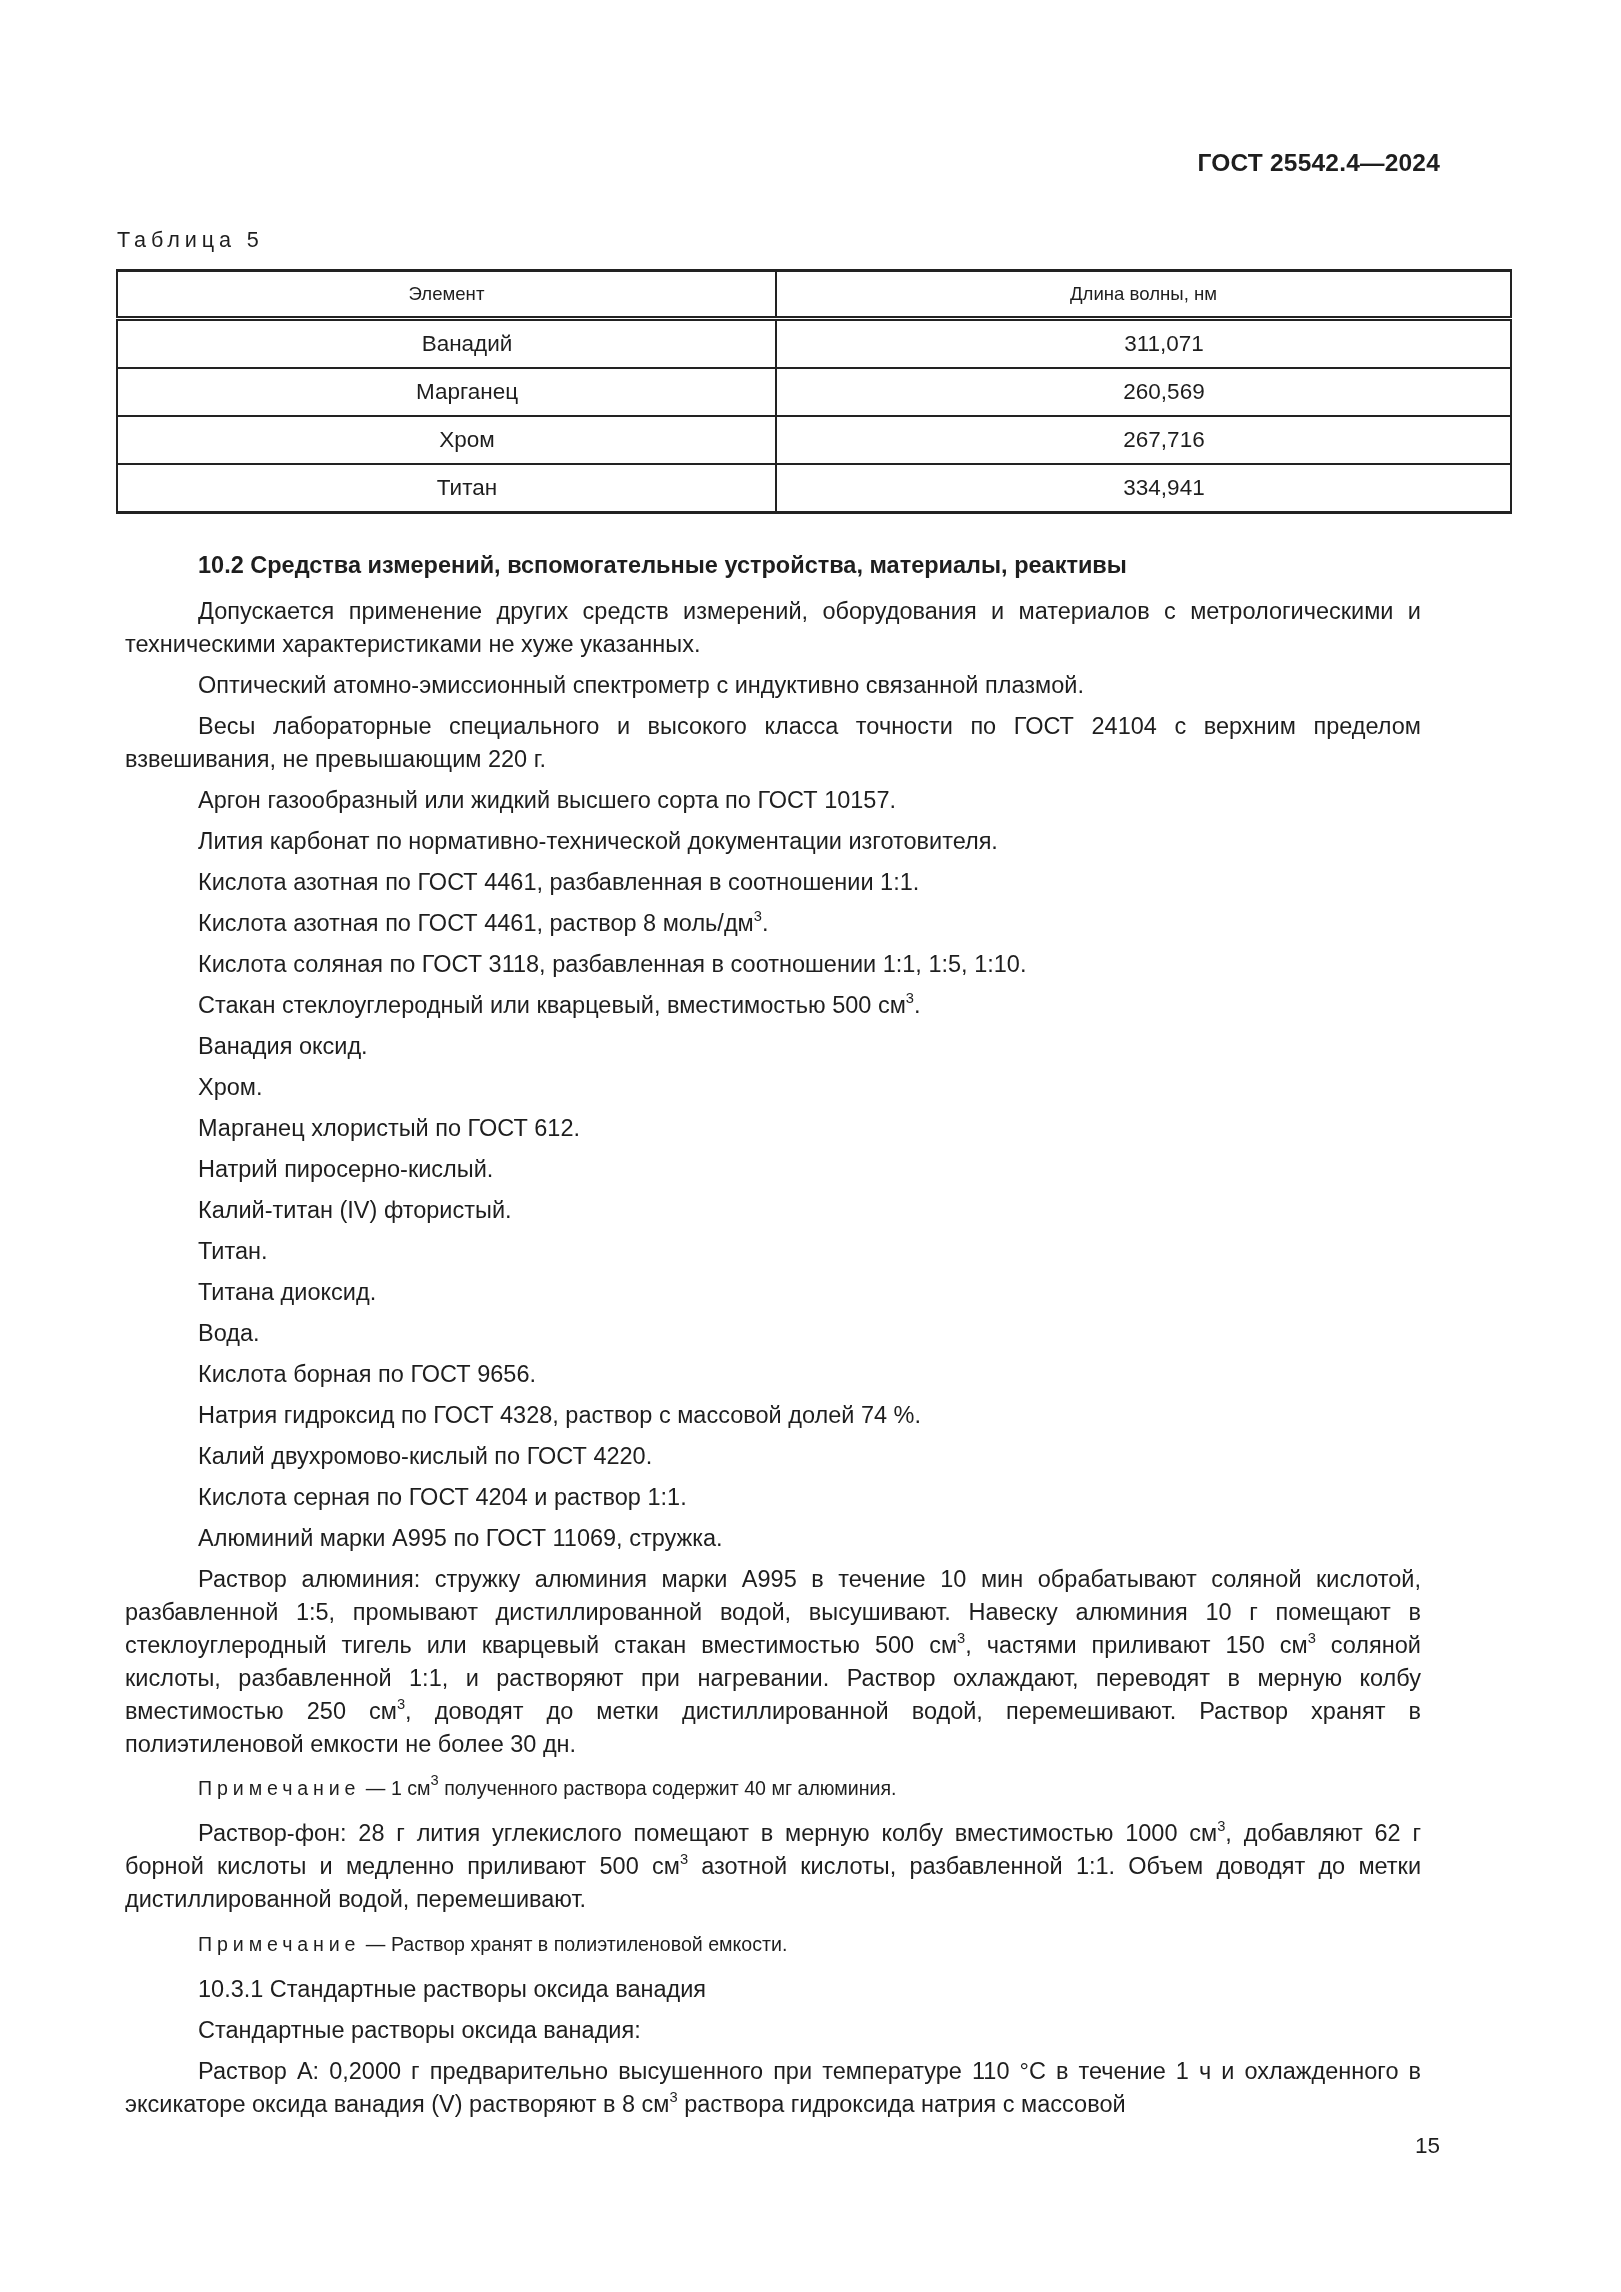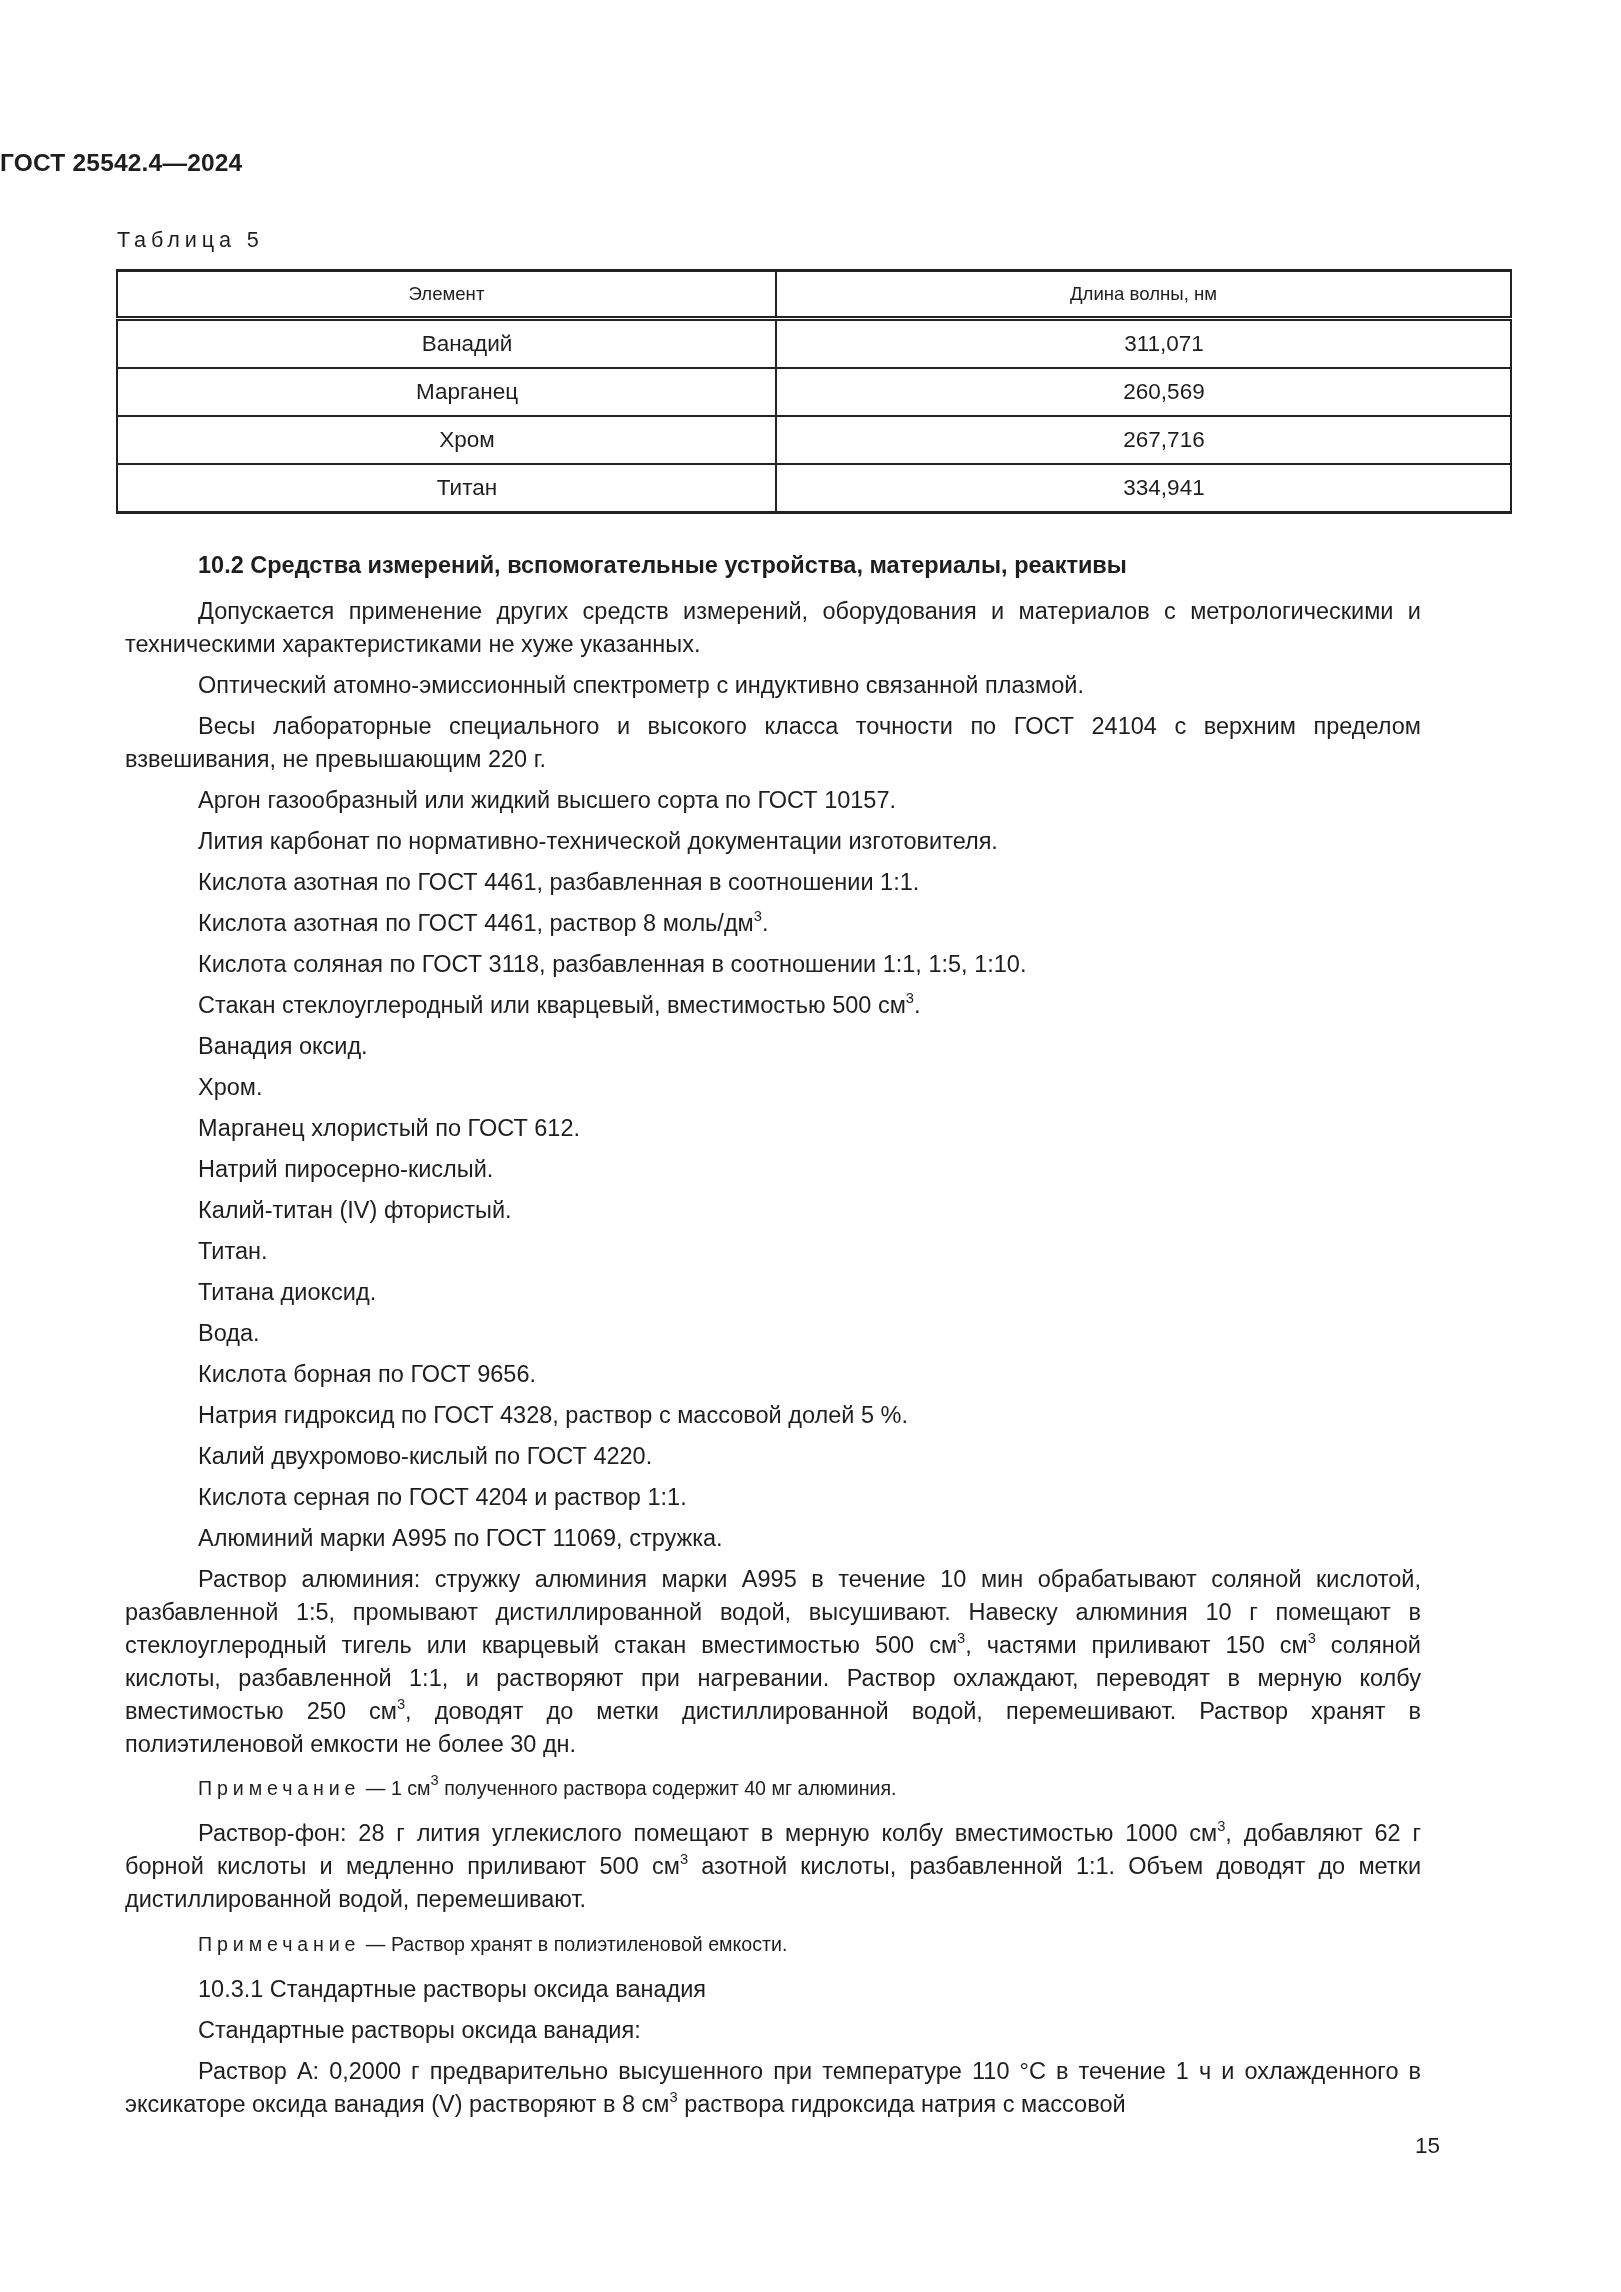--- a/index.html
+++ b/index.html
@@ -3,21 +3,21 @@
 <meta charset="utf-8">
 <style>
   html, body { margin: 0; padding: 0; background: #ffffff; }
   body {
     width: 1621px; height: 2293px; position: relative; overflow: hidden;
     font-family: "Liberation Sans", "DejaVu Sans", sans-serif;
     color: #1e1e1e;
   }
   .header-code {
     position: absolute; left: 0; width: 1440px; top: 149px;
-    text-align: left; font-weight: bold; font-size: 24.5px; letter-spacing: 0.2px;
+    text-align: right; font-weight: bold; font-size: 24.5px; letter-spacing: 0.2px;
   }
   .table-caption {
     position: absolute; left: 117px; top: 227px;
     font-size: 21.6px; letter-spacing: 4.9px;
   }
   table.t5 {
     position: absolute; left: 116px; top: 269px; width: 1396px;
     border-collapse: collapse; font-size: 22.5px;
   }
   table.t5 td, table.t5 th {
@@ -90,21 +90,21 @@
   <p class="indent"><span>Стакан стеклоуглеродный или кварцевый, вместимостью 500 см</span><sup>3</sup><span>.</span></p>
   <p class="indent">Ванадия оксид.</p>
   <p class="indent">Хром.</p>
   <p class="indent">Марганец хлористый по ГОСТ 612.</p>
   <p class="indent">Натрий пиросерно-кислый.</p>
   <p class="indent">Калий-титан (IV) фтористый.</p>
   <p class="indent">Титан.</p>
   <p class="indent">Титана диоксид.</p>
   <p class="indent">Вода.</p>
   <p class="indent">Кислота борная по ГОСТ 9656.</p>
-  <p class="indent">Натрия гидроксид по ГОСТ 4328, раствор с массовой долей 5 %.</p>
+  <p class="indent">Натрия гидроксид по ГОСТ 4328, раствор с массовой долей 74 %.</p>
   <p class="indent">Калий двухромово-кислый по ГОСТ 4220.</p>
   <p class="indent">Кислота серная по ГОСТ 4204 и раствор 1:1.</p>
   <p class="indent">Алюминий марки А995 по ГОСТ 11069, стружка.</p>
 
   <p class="indent"><span>Раствор алюминия: стружку алюминия марки А995 в течение 10 мин обрабатывают соляной кислотой, разбавленной 1:5, промывают дистиллированной водой, высушивают. Навеску алюминия 10 г помещают в стеклоуглеродный тигель или кварцевый стакан вместимостью 500 см</span><sup>3</sup><span>, частями приливают 150 см</span><sup>3</sup><span> соляной кислоты, разбавленной 1:1, и растворяют при нагревании. Раствор охлаждают, переводят в мерную колбу вместимостью 250 см</span><sup>3</sup><span>, доводят до метки дистиллированной водой, перемешивают. Раствор хранят в полиэтиленовой емкости не более 30 дн.</span></p>
 
   <p class="note"><span class="lbl">Примечание</span><span> — 1 см</span><sup>3</sup><span> полученного раствора содержит 40 мг алюминия.</span></p>
 
   <p class="indent"><span>Раствор-фон: 28 г лития углекислого помещают в мерную колбу вместимостью 1000 см</span><sup>3</sup><span>, добавляют 62 г борной кислоты и медленно приливают 500 см</span><sup>3</sup><span> азотной кислоты, разбавленной 1:1. Объем доводят до метки дистиллированной водой, перемешивают.</span></p>
 

